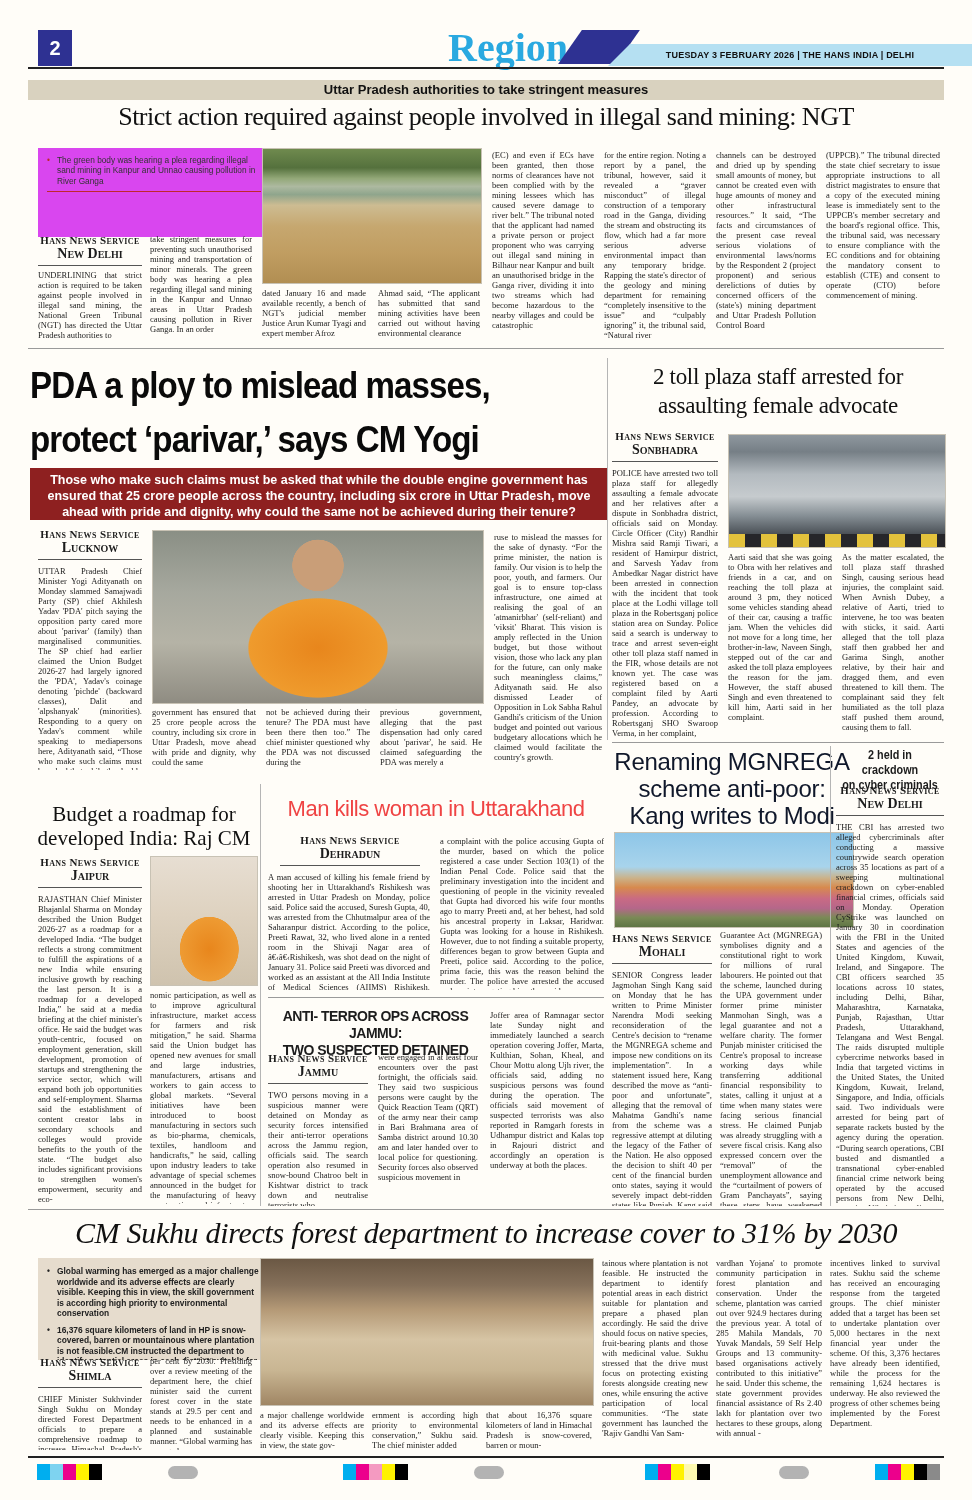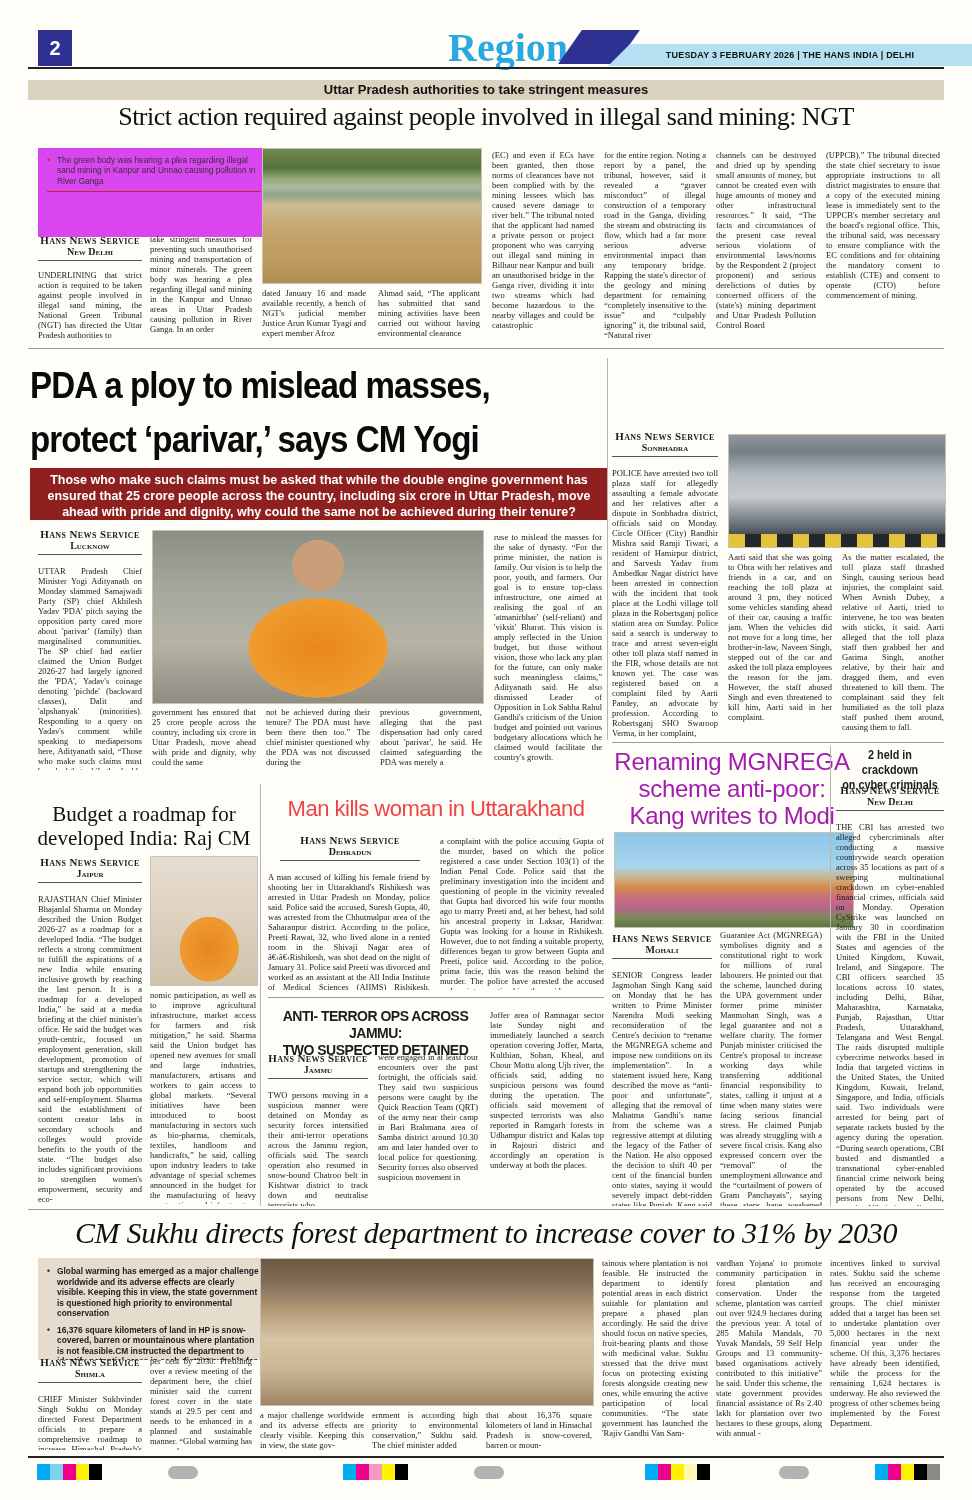--- a/index.html
+++ b/index.html
@@ -18,32 +18,32 @@
 
   
   .banner{background:#d9d2bf;text-align:center;font:bold 13px/20px "Liberation Sans",sans-serif;color:#111;}
 
   
   .hl-serif{font-family:"Liberation Serif",serif;color:#111;text-align:center;}
   .ngt-hl{font-size:26px;letter-spacing:-0.5px;white-space:nowrap;}
   .pda-hl{font:bold 36px/52px "Liberation Sans",sans-serif;letter-spacing:-1px;white-space:nowrap;
           transform:scaleX(.92);transform-origin:left center;color:#0a0a0a;}
   .toll-hl{font-size:23px;line-height:29px;letter-spacing:-0.3px;}
-  .mgn-hl{font:400 24px/27px "Liberation Sans",sans-serif;letter-spacing:-0.3px;text-align:center;color:#a21caf;}
+  .mgn-hl{font:400 24px/27px "Liberation Sans",sans-serif;letter-spacing:-0.3px;text-align:center;color:#0f172a;}
   .cyber-hl{font:bold 12px/15px "Liberation Sans",sans-serif;text-align:center;transform:scaleX(.9);transform-origin:center;}
   .budget-hl{font-size:21px;line-height:24px;}
   .man-hl{font:400 22px/26px "Liberation Sans",sans-serif;letter-spacing:-0.5px;text-align:center;color:#ef4444;}
   .terror-hl{font:bold 14px/17px "Liberation Sans",sans-serif;letter-spacing:-0.5px;text-align:center;}
   .sukhu-hl{font-style:italic;font-size:30px;line-height:34px;letter-spacing:-0.3px;}
 
   
   .body-text{font-size:8.5px;line-height:1.18;text-align:justify;color:#1c1c1c;}
   .byline{text-align:center;font-variant:small-caps;border-bottom:1px solid #555;padding-bottom:3px;}
   .byline-name{font-weight:bold;font-size:11px;letter-spacing:.4px;}
-  .byline-loc{font-weight:bold;font-size:10px;}
+  .byline-loc{font-weight:bold;font-size:14px;}
 
   
   .standfirst{background:#8e2020;color:#fff;font:bold 12.5px/1.28 "Liberation Sans",sans-serif;text-align:center;padding:4px 14px;}
   .ngt-bullets{background:#d946ef;padding:7px 9px 2px 9px;}
   .ngt-bullets .bullet{position:relative;padding-left:10px;font:8.3px/1.25 "Liberation Sans",sans-serif;color:#333;
         border-bottom:1px solid #c0272d;padding-bottom:5px;margin-bottom:5px;text-align:left;}
   .ngt-bullets .bullet::before{content:"•";position:absolute;left:0;top:0;color:#c0272d;}
   .sukhu-bullets{background:#e6dccd;padding:8px 9px 2px 9px;}
   .sukhu-bullets .bullet{position:relative;padding-left:10px;font:bold 8.4px/1.25 "Liberation Sans",sans-serif;color:#222;
         margin-bottom:6px;text-align:left;}
@@ -116,20 +116,24 @@
   </div>
   <div class="abs body-text clip" style="left:38px;top:566px;width:104px;height:204px;">UTTAR Pradesh Chief Minister Yogi Adityanath on Monday slammed Samajwadi Party (SP) chief Akhilesh Yadav 'PDA' pitch saying the opposition party cared more about 'parivar' (family) than marginalised communities. The SP chief had earlier claimed the Union Budget 2026-27 had largely ignored the 'PDA', Yadav's coinage denoting 'pichde' (backward classes), Dalit and 'alpshanyak' (minorities). Responding to a query on Yadav's comment while speaking to mediapersons here, Adityanath said, “Those who make such claims must be asked that while the double engine</div>
   <div class="abs photo ph-yogi" style="left:152px;top:530px;width:330px;height:172px;"></div>
   <div class="abs body-text clip" style="left:152px;top:707px;width:104px;height:63px;">government has ensured that 25 crore people across the country, including six crore in Uttar Pradesh, move ahead with pride and dignity, why could the same</div>
   <div class="abs body-text clip" style="left:266px;top:707px;width:104px;height:63px;">not be achieved during their tenure? The PDA must have been there then too.” The chief minister questioned why the PDA was not discussed during the</div>
   <div class="abs body-text clip" style="left:380px;top:707px;width:102px;height:63px;">previous government, alleging that the past dispensation had only cared about 'parivar', he said. He claimed safeguarding the PDA was merely a</div>
   <div class="abs body-text clip" style="left:494px;top:532px;width:108px;height:238px;">ruse to mislead the masses for the sake of dynasty. “For the prime minister, the nation is family. Our vision is to help the poor, youth, and farmers. Our goal is to ensure top-class infrastructure, one aimed at realising the goal of an 'atmanirbhar' (self-reliant) and 'viksit' Bharat. This vision is amply reflected in the Union budget, but those without vision, those who lack any plan for the future, can only make such meaningless claims,” Adityanath said. He also dismissed Leader of Opposition in Lok Sabha Rahul Gandhi's criticism of the Union budget and pointed out various budgetary allocations which he claimed would facilitate the country's growth.</div>
 
   <div class="abs vrule" style="left:607px;top:358px;height:382px;"></div>
 
+  <div class="abs hl-serif toll-hl" style="left:612px;top:362px;width:332px;">
+    <div>2 toll plaza staff arrested for</div>
+    <div>assaulting female advocate</div>
+  </div>
   <div class="abs byline" style="left:612px;top:430px;width:106px;">
     <div class="byline-name">Hans News Service</div>
     <div class="byline-loc">Sonbhadra</div>
   </div>
   <div class="abs body-text clip" style="left:612px;top:468px;width:106px;height:270px;">POLICE have arrested two toll plaza staff for allegedly assaulting a female advocate and her relatives after a dispute in Sonbhadra district, officials said on Monday. Circle Officer (City) Randhir Mishra said Ramji Tiwari, a resident of Hamirpur district, and Sarvesh Yadav from Ambedkar Nagar district have been arrested in connection with the incident that took place at the Lodhi village toll plaza in the Robertsganj police station area on Sunday. Police said a search is underway to trace and arrest seven-eight other toll plaza staff named in the FIR, whose details are not known yet. The case was registered based on a complaint filed by Aarti Pandey, an advocate by profession. According to Robertsganj SHO Swaroop Verma, in her complaint,</div>
   <div class="abs photo ph-toll" style="left:728px;top:434px;width:216px;height:112px;"></div>
   <div class="abs body-text clip" style="left:728px;top:552px;width:104px;height:186px;">Aarti said that she was going to Obra with her relatives and friends in a car, and on reaching the toll plaza at around 3 pm, they noticed some vehicles standing ahead of their car, causing a traffic jam. When the vehicles did not move for a long time, her brother-in-law, Naveen Singh, stepped out of the car and asked the toll plaza employees the reason for the jam. However, the staff abused Singh and even threatened to kill him, Aarti said in her complaint.</div>
   <div class="abs body-text clip" style="left:842px;top:552px;width:102px;height:186px;">As the matter escalated, the toll plaza staff thrashed Singh, causing serious head injuries, the complaint said. When Avnish Dubey, a relative of Aarti, tried to intervene, he too was beaten with sticks, it said. Aarti alleged that the toll plaza staff then grabbed her and Garima Singh, another relative, by their hair and dragged them, and even threatened to kill them. The complainant said they felt humiliated as the toll plaza staff pushed them around, causing them to fall.</div>
 
   <div class="abs hrule" style="left:612px;right:28px;top:742px;"></div>
@@ -193,21 +197,21 @@
   </div>
   <div class="abs body-text clip" style="left:268px;top:1090px;width:100px;height:116px;">TWO persons moving in a suspicious manner were detained on Monday as security forces intensified their anti-terror operations across the Jammu region, officials said. The search operation also resumed in snow-bound Chatroo belt in Kishtwar district to track down and neutralise terrorists who</div>
   <div class="abs body-text clip" style="left:378px;top:1052px;width:100px;height:154px;">were engaged in at least four encounters over the past fortnight, the officials said.  They said two suspicious persons were caught by the Quick Reaction Team (QRT) of the army near their camp in Bari Brahmana area of Samba district around 10.30 am and later handed over to local police for questioning. Security forces also observed suspicious movement in</div>
   <div class="abs body-text clip" style="left:490px;top:1010px;width:114px;height:196px;">Joffer area of Ramnagar sector late Sunday night and immediately launched a search operation covering Joffer, Marta, Kulthian, Sohan, Kheal, and Chour Mottu along Ujh river, the officials said, adding no suspicious persons was found during the operation. The officials said movement of suspected terrorists was also reported in Ramgarh forests in Udhampur district and Kalas top in Rajouri district and accordingly an operation is underway at both the places.</div>
 
   <div class="abs hrule" style="left:28px;right:28px;top:1209px;"></div>
 
   <div class="abs hl-serif sukhu-hl" style="left:28px;right:28px;top:1216px;">CM Sukhu directs forest department to increase cover to 31% by 2030</div>
 
   <div class="abs sukhu-bullets clip" style="left:38px;top:1258px;width:214px;height:92px;">
-    <div class="bullet">Global warming has emerged as a major challenge worldwide and its adverse effects are clearly visible. Keeping this in view, the state government is questioned high priority to environmental conservation</div>
+    <div class="bullet">Global warming has emerged as a major challenge worldwide and its adverse effects are clearly visible. Keeping this in view, the skill government is according high priority to environmental conservation</div>
     <div class="bullet">16,376 square kilometers of land in HP is snow-covered, barren or mountainous where plantation is not feasible.CM instructed the department to identify potential areas in each district suitable for plantation</div>
   </div>
   <div class="abs byline" style="left:38px;top:1356px;width:104px;">
     <div class="byline-name">Hans News Service</div>
     <div class="byline-loc">Shimla</div>
   </div>
   <div class="abs body-text clip" style="left:38px;top:1394px;width:104px;height:56px;">CHIEF Minister Sukhvinder Singh Sukhu on Monday directed Forest Department officials to prepare a comprehensive roadmap to increase Himachal Pradesh's forest cover to 31</div>
   <div class="abs body-text clip" style="left:150px;top:1356px;width:102px;height:94px;">per cent by 2030. Presiding over a review meeting of the department here, the chief minister said the current forest cover in the state stands at 29.5 per cent and needs to be enhanced in a planned and sustainable manner. “Global warming has emerged as</div>
   <div class="abs photo ph-sukhu" style="left:260px;top:1258px;width:332px;height:146px;"></div>
   <div class="abs body-text clip" style="left:260px;top:1410px;width:104px;height:40px;">a major challenge worldwide and its adverse effects are clearly visible. Keeping this in view, the state gov-</div>

